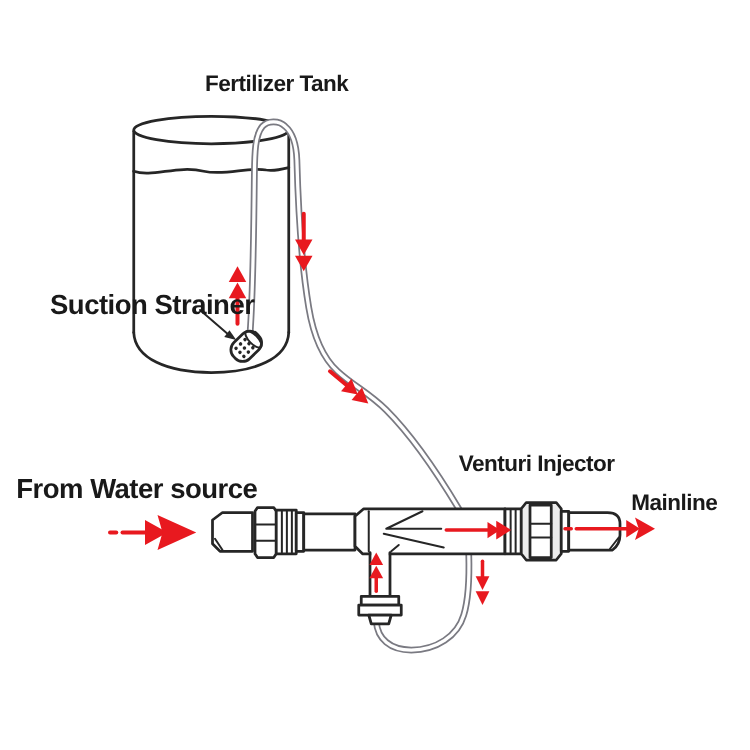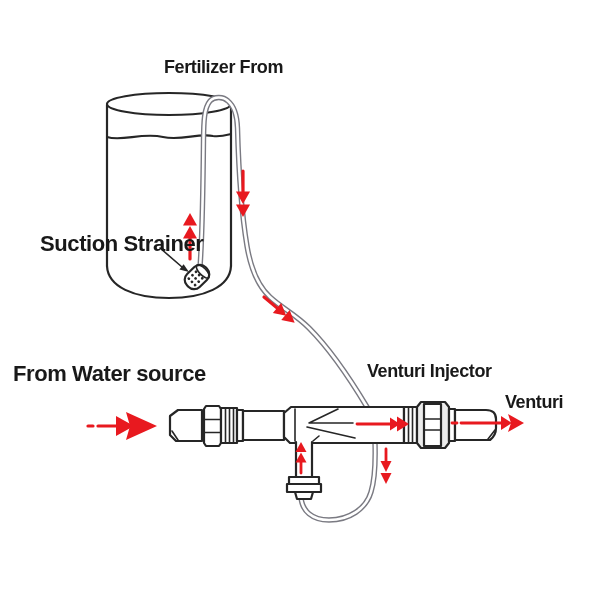--- a/index.html
+++ b/index.html
@@ -163,18 +163,18 @@
       </g>
 
       <g>
         <path class="red-sh-thin" d="M386,449 L386,461"></path>
         <polygon class="red-f" points="386,484 380.5,473 391.5,473"></polygon>
         <polygon class="red-f" points="386,472 380.5,461 391.5,461"></polygon>
       </g>
     </g>
   </svg>
 
-  <div class="lbl lbl-lg" style="left:164px;top:58px">Fertilizer From</div>
+  <div class="lbl lbl-lg" style="left:164px;top:58px">Fertilizer Tank</div>
   <div class="lbl lbl-md" style="left:40px;top:233px">Suction Strainer</div>
-  <div class="lbl lbl-md" style="left:13px;top:363px">From Water source</div>
+  <div class="lbl lbl-md" style="left:13px;top:380px">From Water source</div>
   <div class="lbl lbl-lg" style="left:367px;top:362px">Venturi Injector</div>
-  <div class="lbl lbl-lg" style="left:505px;top:393px">Venturi</div>
+  <div class="lbl lbl-lg" style="left:505px;top:393px">Mainline</div>
 </div>
 
 </body></html>

